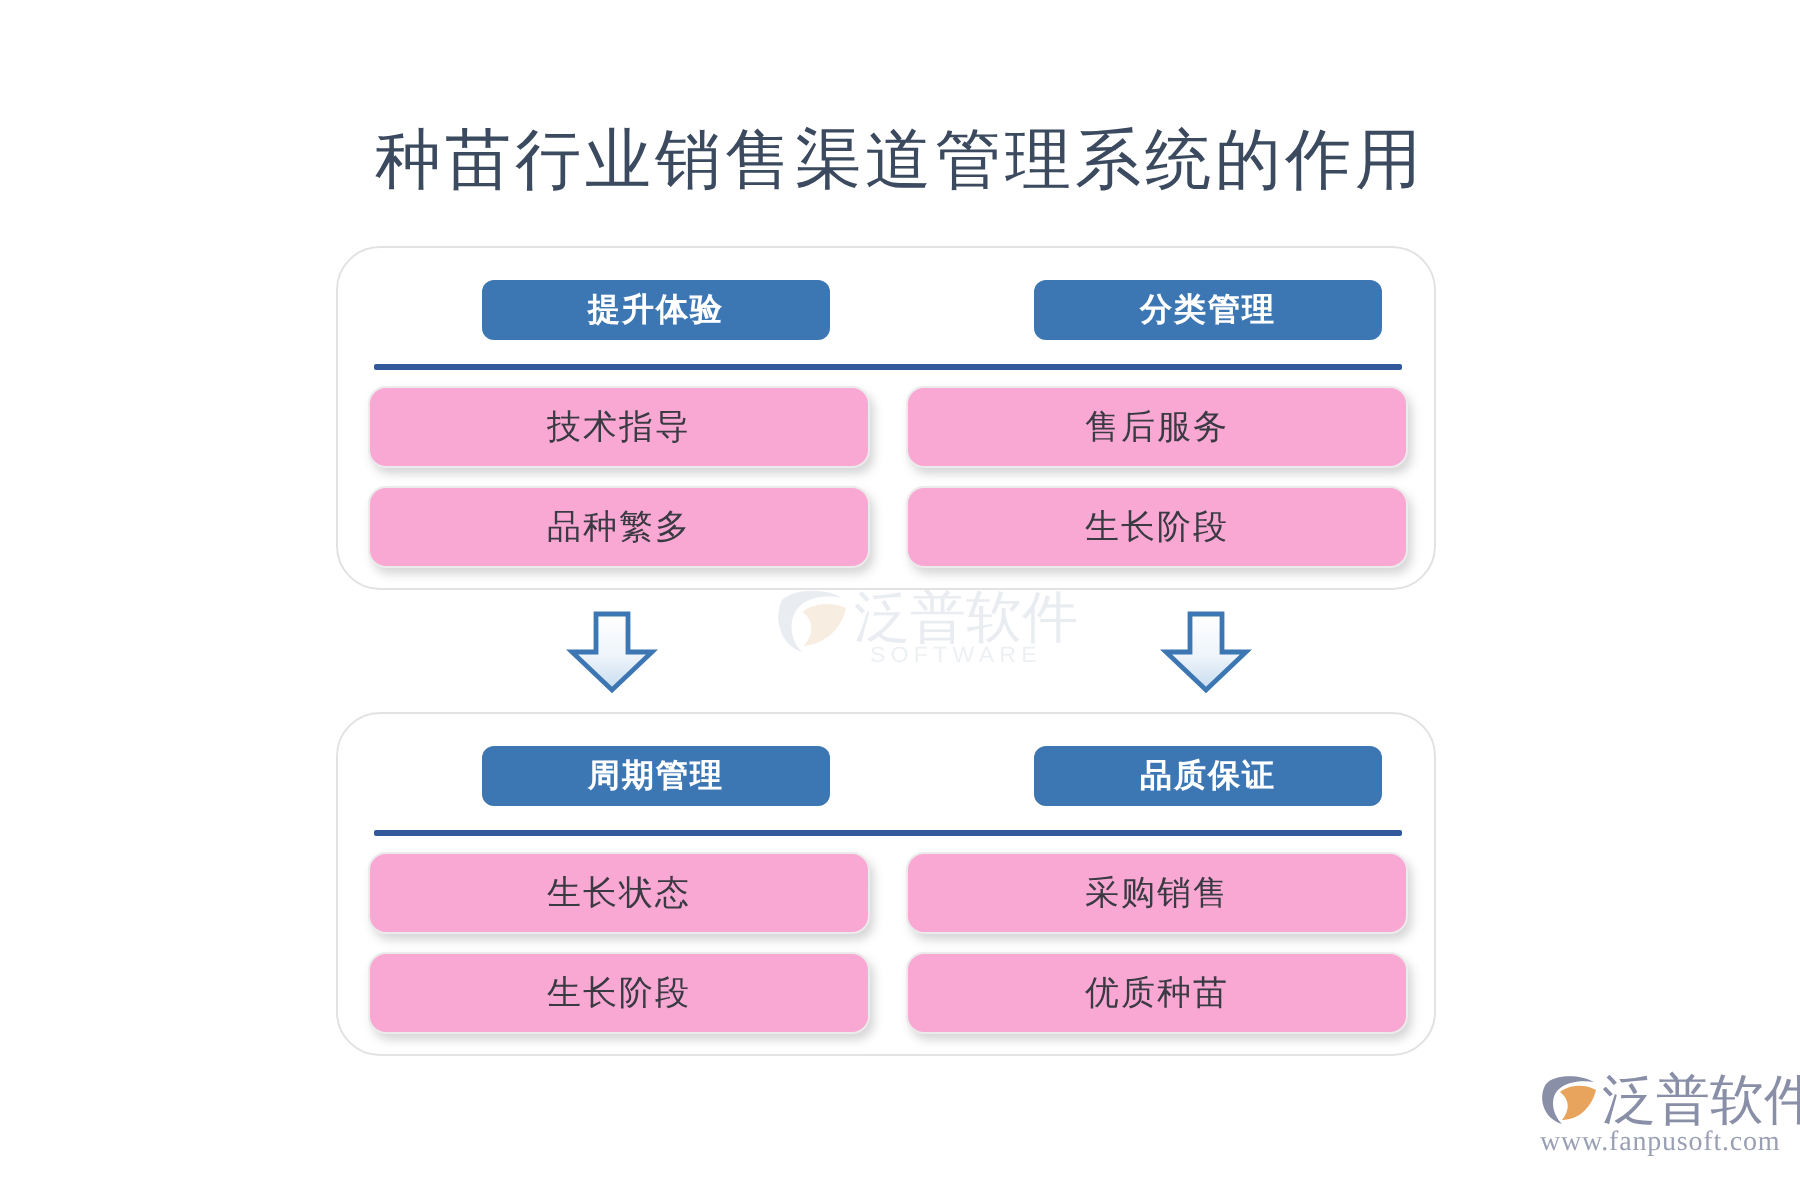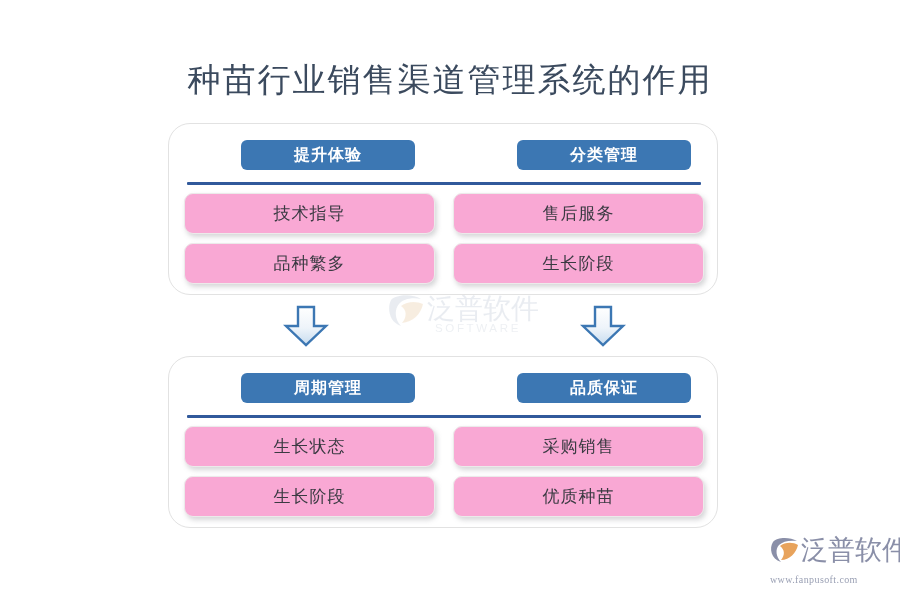--- a/index.html
+++ b/index.html
@@ -194,22 +194,22 @@
     top: -2px;
     font-size: 27px;
     color: #8a8fa8;
     letter-spacing: 0px;
     font-family: "Liberation Serif", "DejaVu Serif", serif;
     white-space: nowrap;
   }
   .logo-url {
     position: absolute;
     left: 2px;
-    top: 40px;
-    font-size: 10px;
+    top: 30px;
+    font-size: 14px;
     color: #9aa0b4;
     letter-spacing: 0.4px;
     font-family: "Liberation Serif", "DejaVu Serif", serif;
     white-space: nowrap;
   }
 </style>
 </head>
 <body>
 
 <div class="page">

